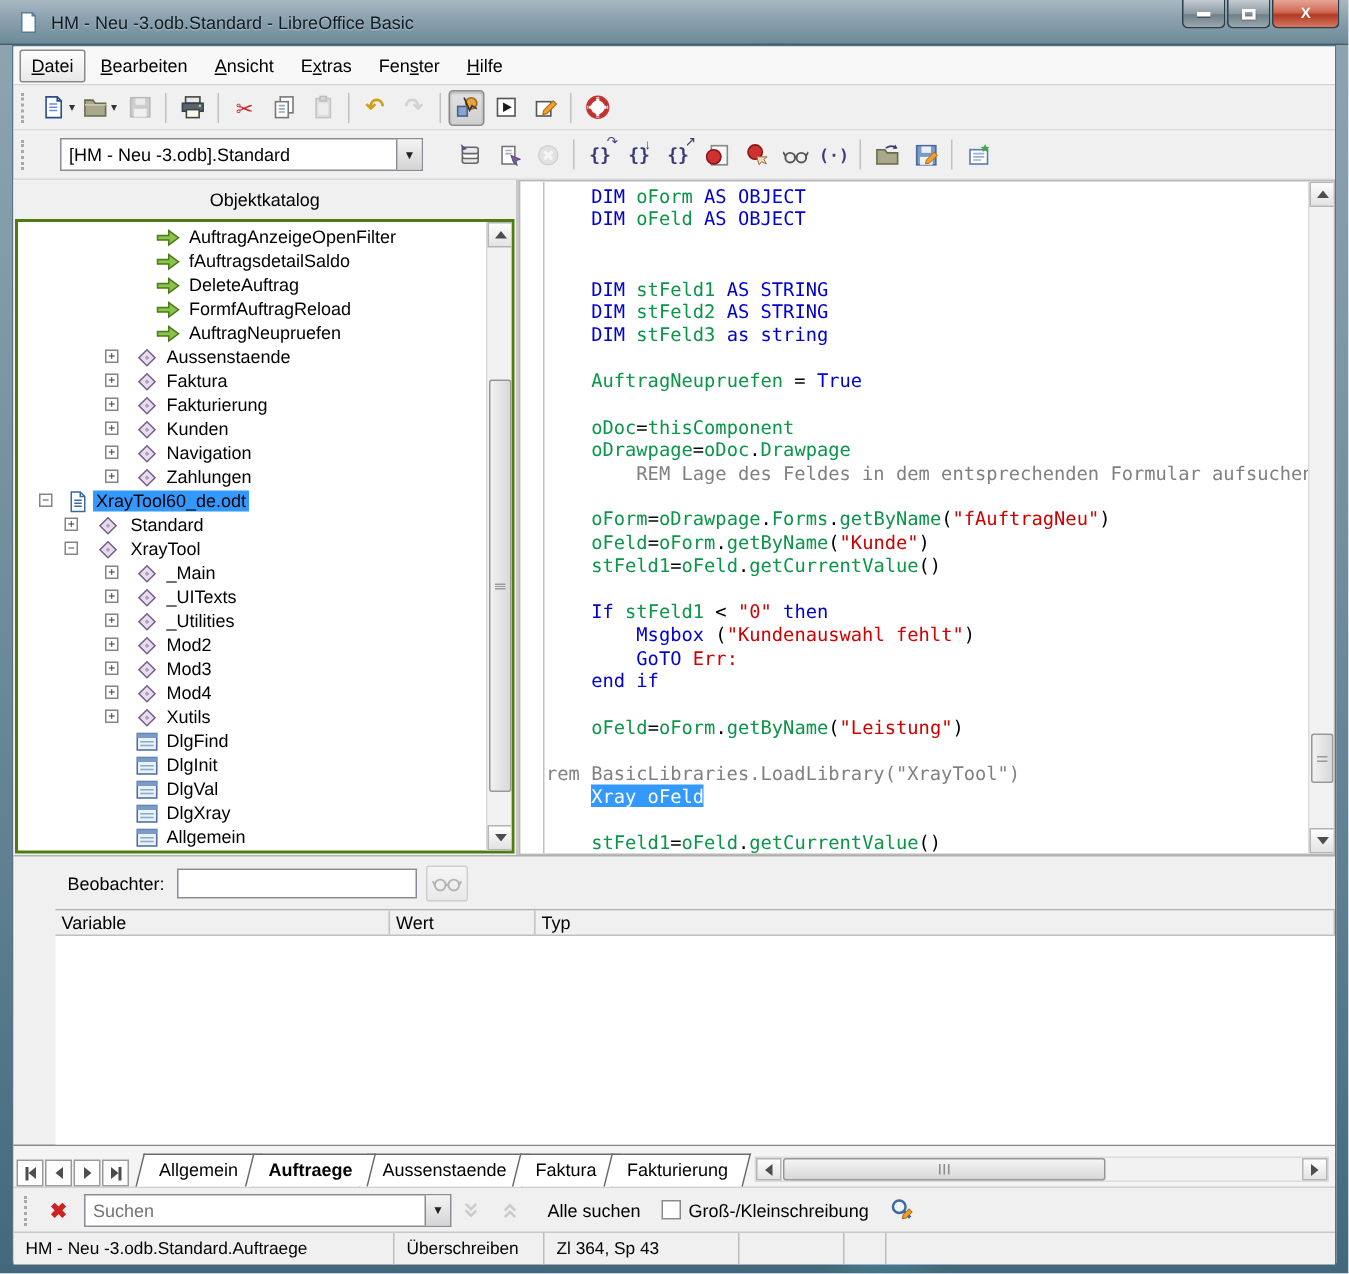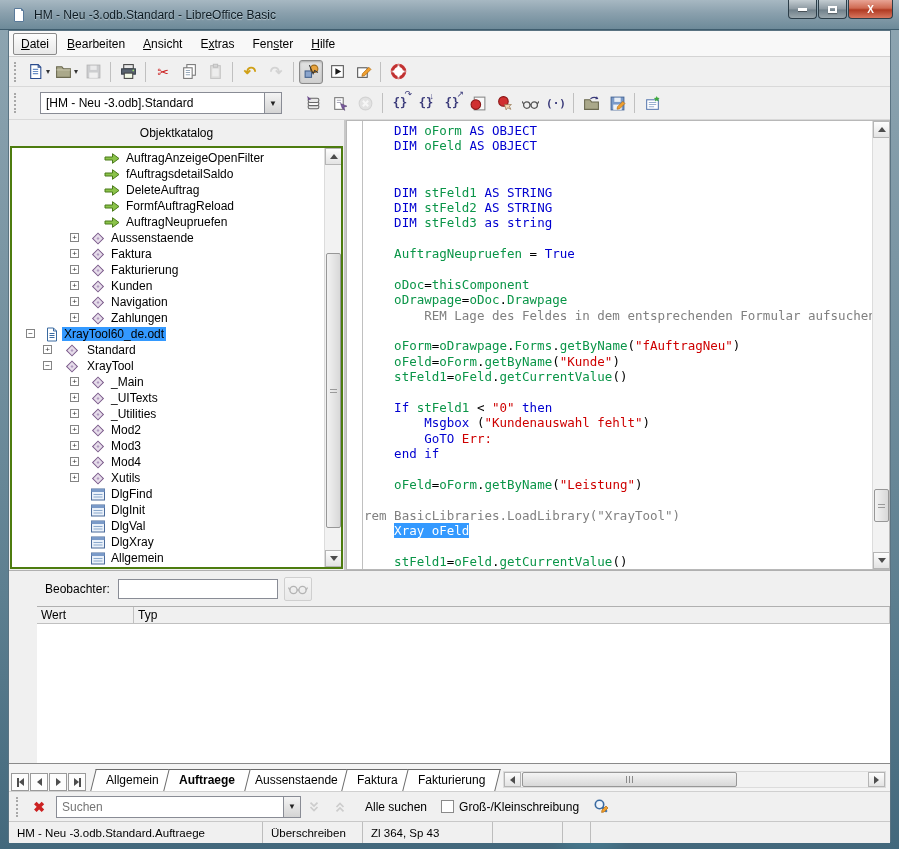--- a/index.html
+++ b/index.html
@@ -704,20 +704,21 @@
         <span class="watch-btn">
           <svg width="20" height="14" viewBox="0 0 20 14">
               <circle cx="5.5" cy="8" r="3.6" fill="none" stroke="#777" stroke-width="1.3"></circle>
               <circle cx="14.5" cy="8" r="3.6" fill="none" stroke="#777" stroke-width="1.3"></circle>
               <path d="M9.1 8h1.8M1.9 8 .5 5.5M18.1 8l1.4-2.5" stroke="#777" stroke-width="1.3" fill="none"></path>
             </svg>
         </span>
       </div>
       <div class="watch-table">
         <div class="wt-header" id="watch-header">
+            <span class="wt-col" style="width: 223px;">Variable</span>
             <span class="wt-col" style="width: 97px;">Wert</span>
             <span class="wt-col" style="flex: 1 1 0%;">Typ</span>
           </div>
         <div class="wt-body"></div>
       </div>
     </div>
 
     <div class="tabrow">
       <span class="nav-btn">
           <span class="nav-bar"></span>

